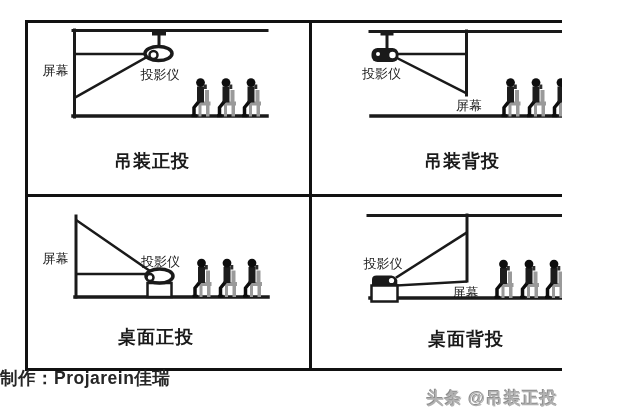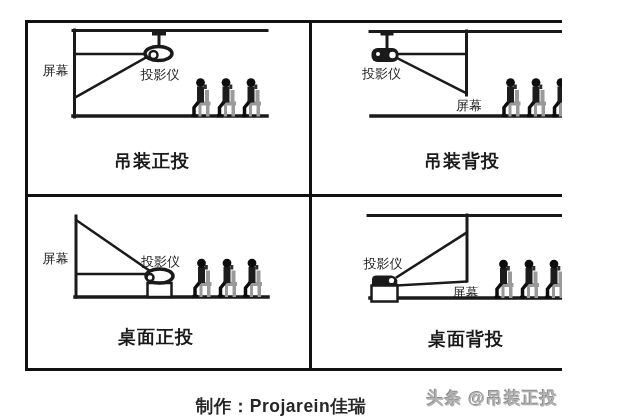--- a/index.html
+++ b/index.html
@@ -14,26 +14,24 @@
   .stage svg { position: absolute; left: 0; top: 0; display: block; }
   svg text {
     font-family: "Liberation Sans", sans-serif;
     fill: #1a1a1a;
   }
   .panel-title { font-size: 18px; font-weight: 600; letter-spacing: 1px; }
   .small-label { font-size: 13px; font-weight: 500; }
   .credit {
     position: absolute;
     left: 0; right: 0; top: 366px;
-    text-align: center;
     font-size: 17.5px;
     font-weight: 600;
     color: #262626;
     letter-spacing: 0.5px;
-    margin-top: 28px;
   }
   .watermark {
     position: absolute;
     right: 4px; top: 387px;
     font-size: 17px;
     font-weight: 700;
     color: #b1b1b1;
     letter-spacing: 1px;
     text-shadow: -1px -1px 0 #8d8d8d, 1px 1px 1px #ffffff;
   }

